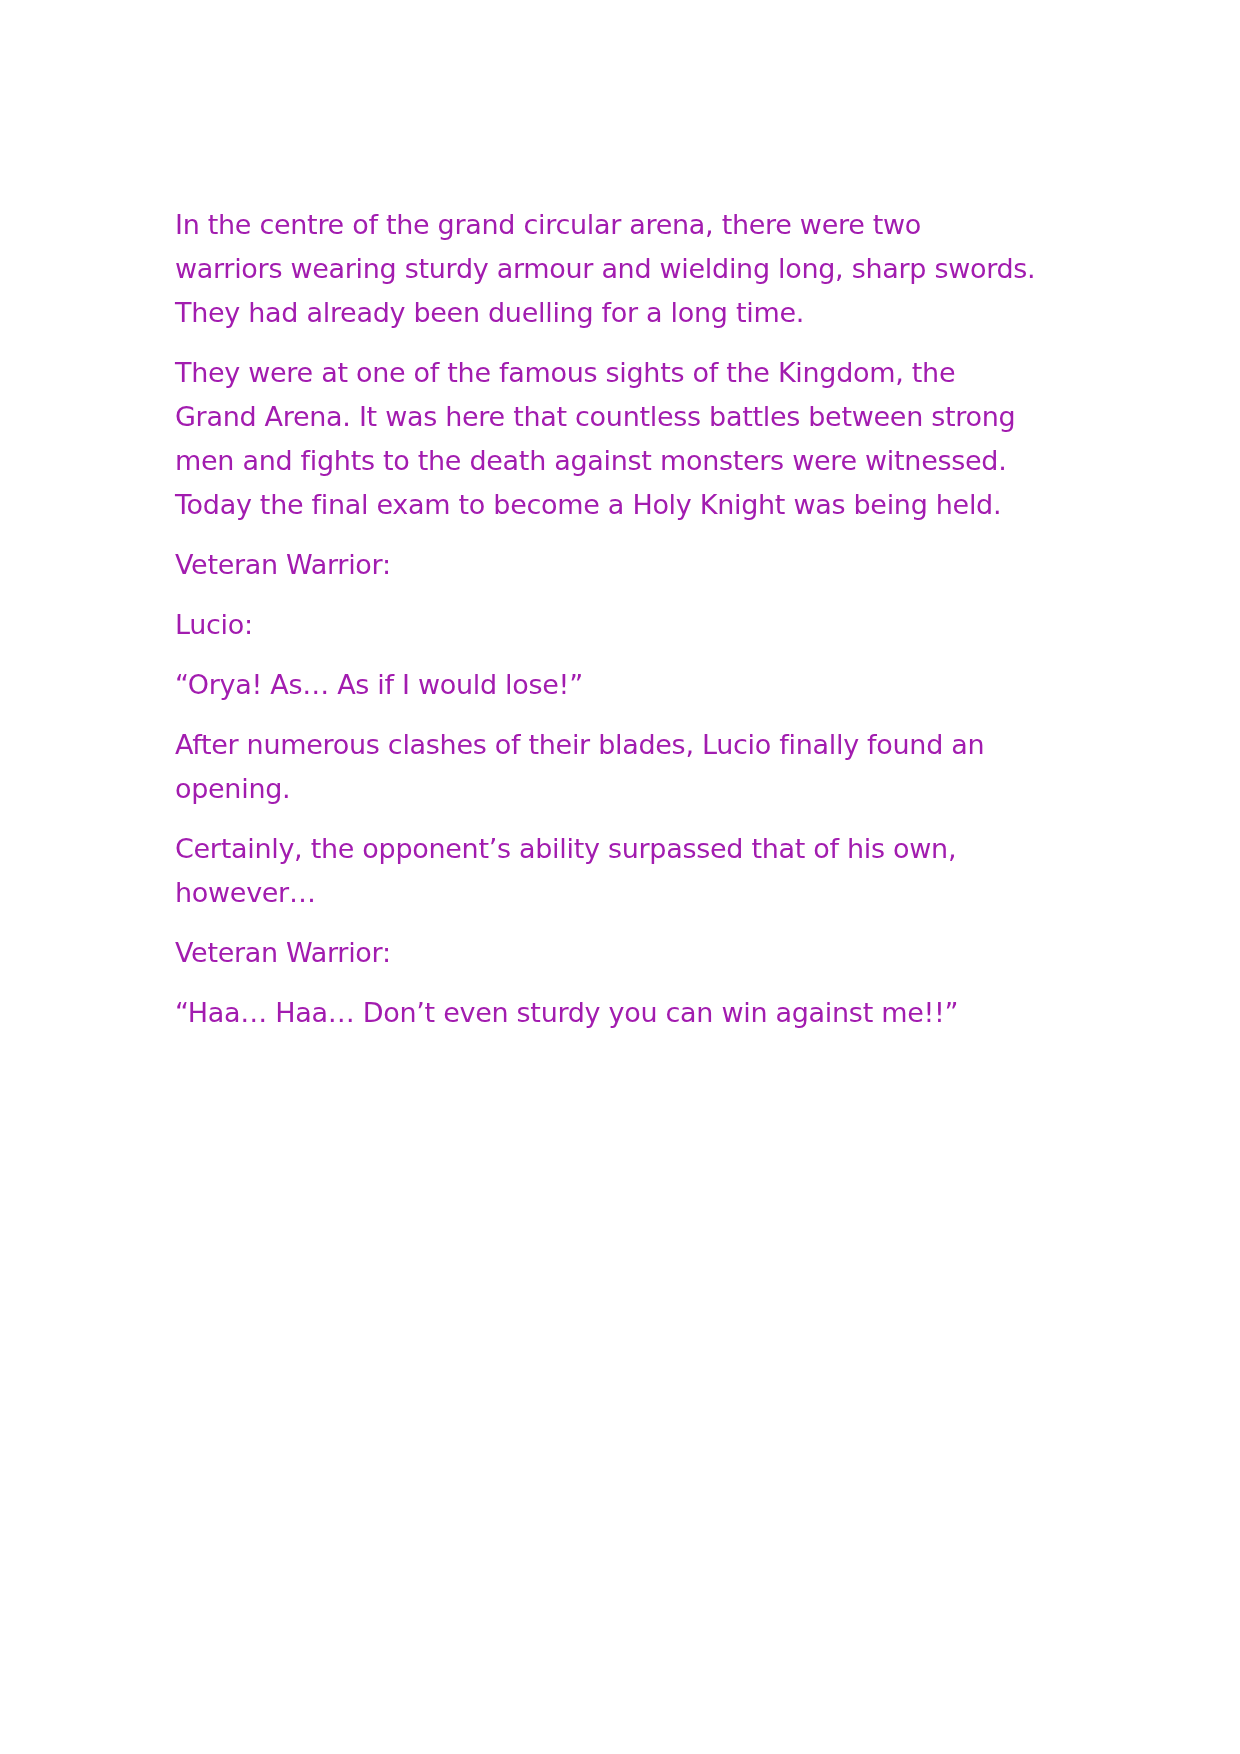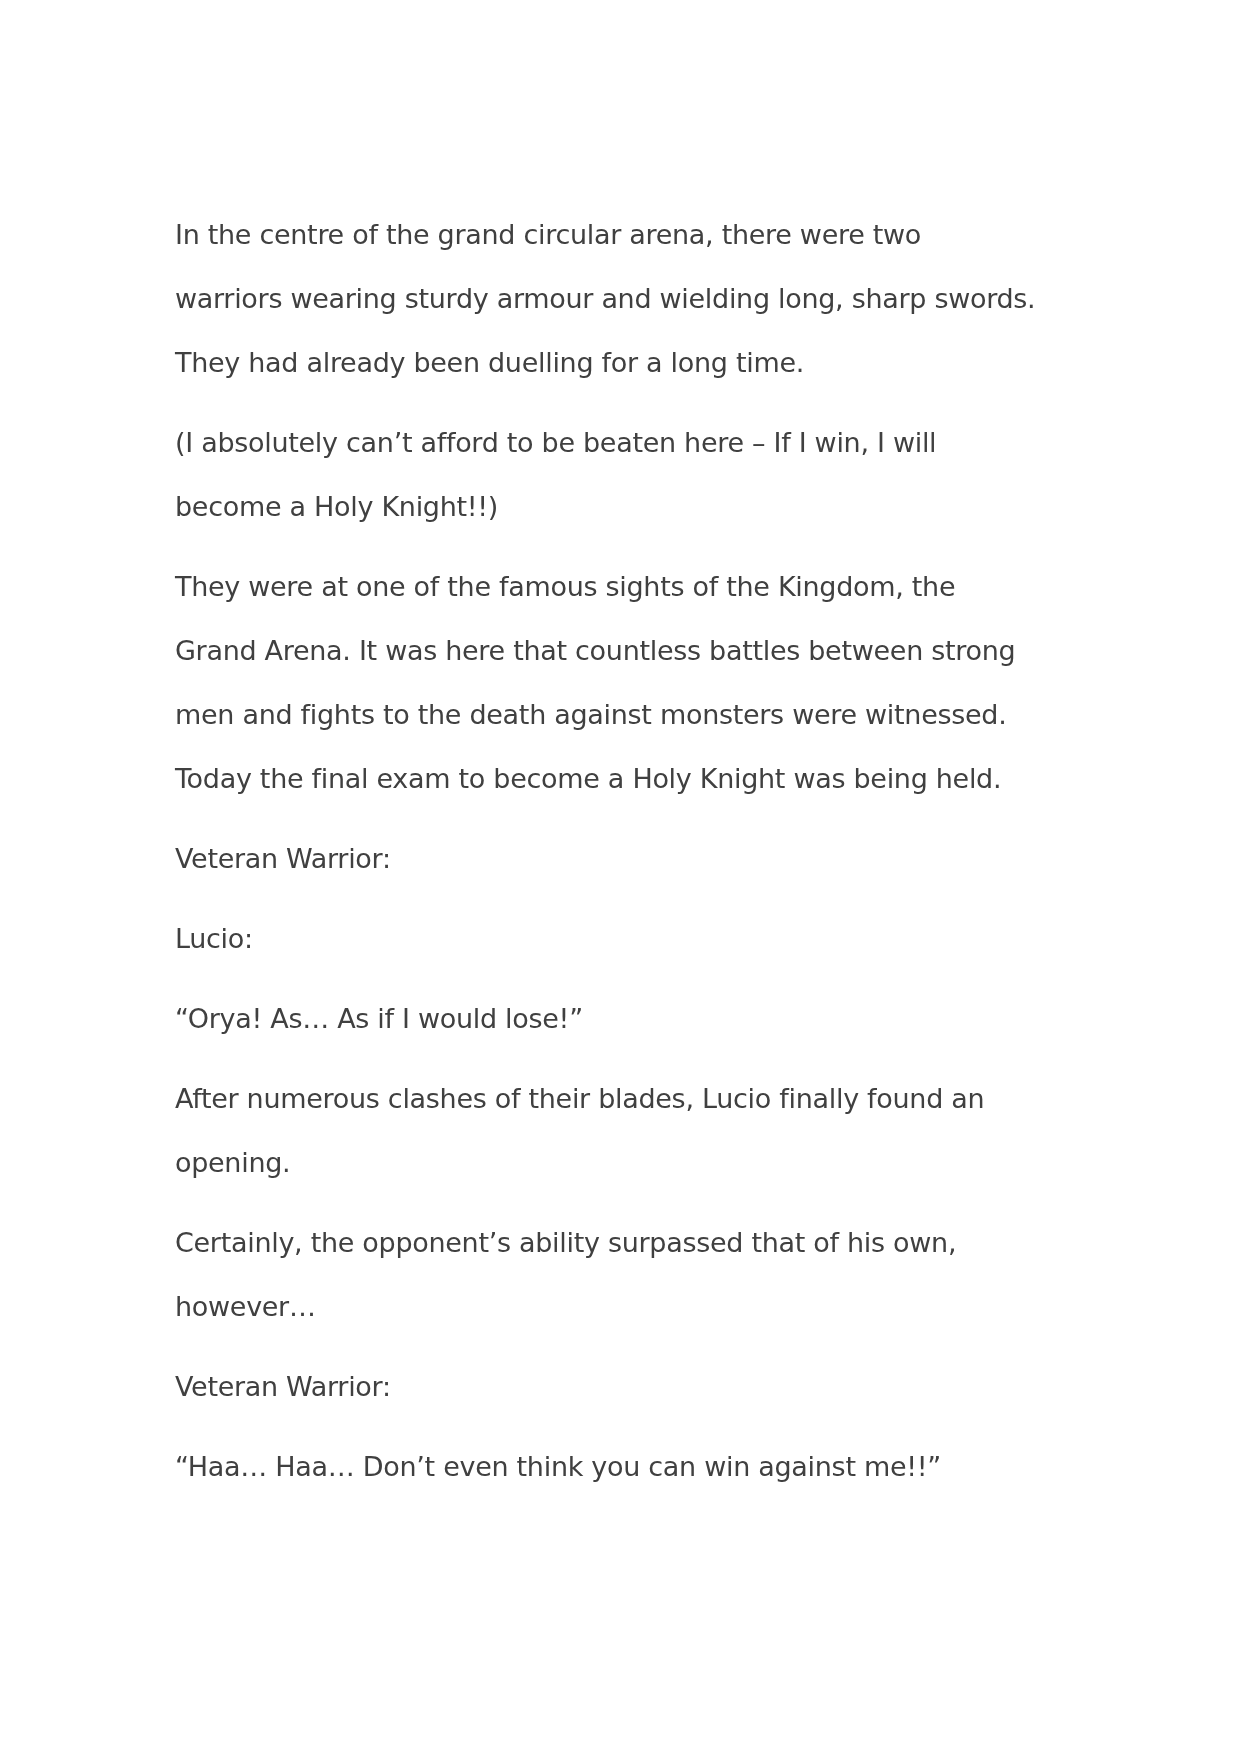--- a/index.html
+++ b/index.html
@@ -17,44 +17,42 @@
   .page {
     box-sizing: border-box;
     width: 1240px;
     height: 1754px;
     background: #ffffff;
     padding: 203px 115px 0 175px;
   }
   .para {
     margin: 0 0 16px 0;
     font-size: 27px;
-    line-height: 64px;
+    line-height: 44px;
     letter-spacing: -0.3px;
     white-space: pre-line; 
-    color: #404040;
+    color: #a21caf;
   }
   .para.speaker {
     font-weight: normal;
   }
 </style>
 </head>
 <body>
 
 <div class="page">
   <p class="para">In the centre of the grand circular arena, there were two
 warriors wearing sturdy armour and wielding long, sharp swords.
 They had already been duelling for a long time.</p>
-  <p class="para">(I absolutely can’t afford to be beaten here – If I win, I will
-become a Holy Knight!!)</p>
   <p class="para">They were at one of the famous sights of the Kingdom, the
 Grand Arena. It was here that countless battles between strong
 men and fights to the death against monsters were witnessed.
 Today the final exam to become a Holy Knight was being held.</p>
   <p class="para speaker">Veteran Warrior:</p>
   <p class="para speaker">Lucio:</p>
   <p class="para">“Orya! As… As if I would lose!”</p>
   <p class="para">After numerous clashes of their blades, Lucio finally found an
 opening.</p>
   <p class="para">Certainly, the opponent’s ability surpassed that of his own,
 however…</p>
   <p class="para speaker">Veteran Warrior:</p>
-  <p class="para">“Haa… Haa… Don’t even think you can win against me!!”</p>
+  <p class="para">“Haa… Haa… Don’t even sturdy you can win against me!!”</p>
 </div>
 
 </body></html>

